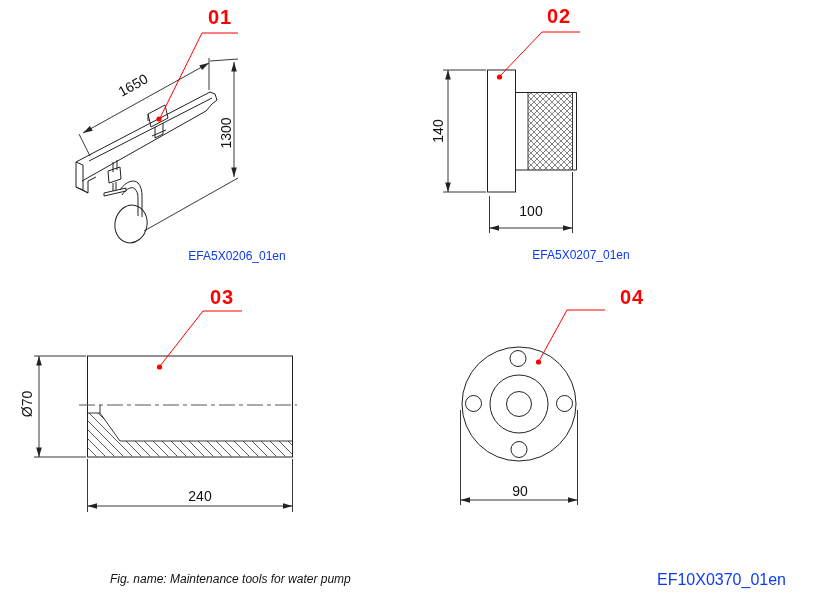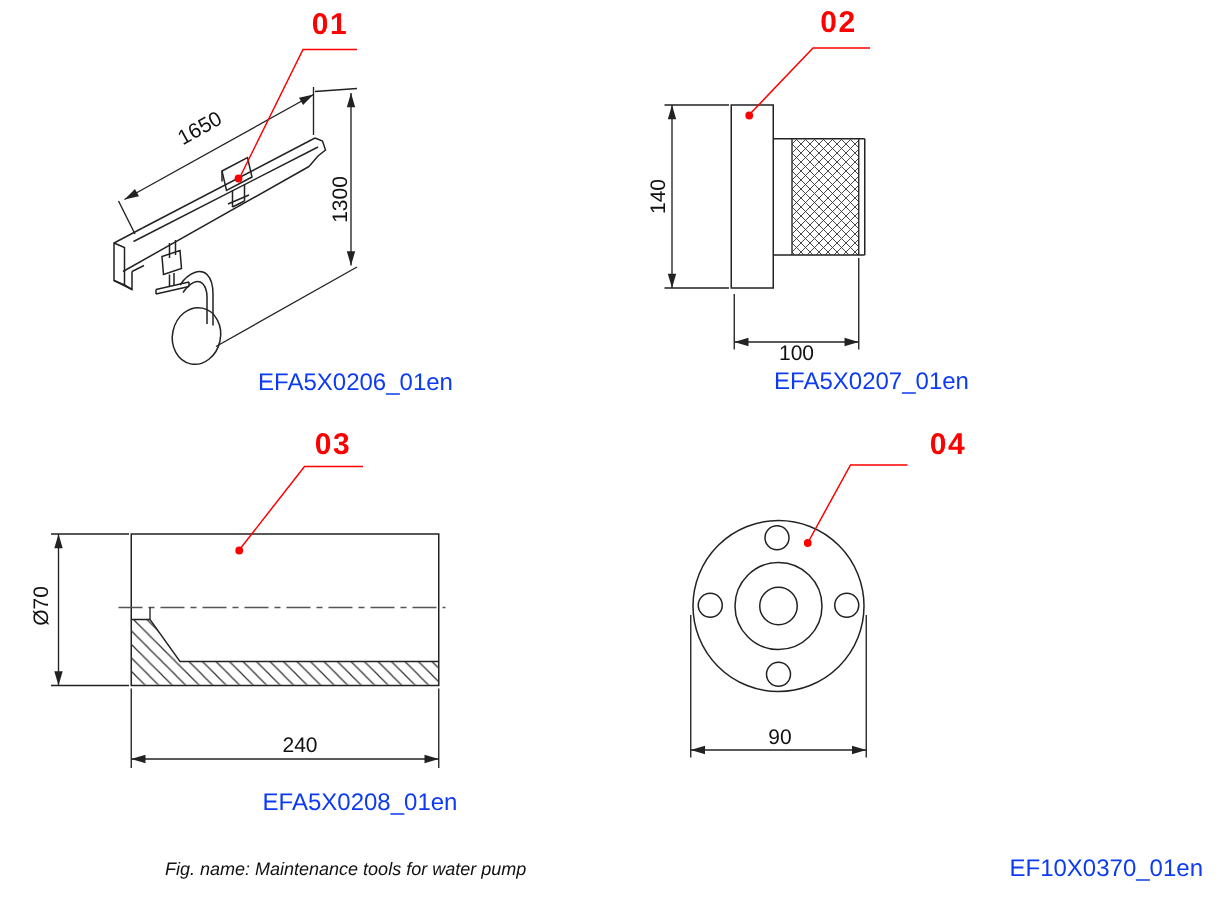--- a/index.html
+++ b/index.html
@@ -11,23 +11,23 @@
   .ln{stroke:var(--line,#222);fill:none;stroke-width:1;}
   .thin{stroke-width:0.9;}
   .centerln{stroke:#555;fill:none;stroke-width:1;stroke-dasharray:16 4 4 4;}
   .red-ln{stroke:var(--red,#f00);fill:none;stroke-width:1;}
   .red-dot{fill:var(--red,#f00);stroke:none;}
   .txt{position:absolute;transform:translate(-50%,-50%);white-space:nowrap;color:#111;}
   .callout{font-size:20px;font-weight:bold;color:var(--red,#f00);letter-spacing:1px;}
   .dim{font-size:14px;color:#111;}
   .dim.rot90{transform:translate(-50%,-50%) rotate(-90deg);}
   .dim.rotdiag{transform:translate(-50%,-50%) rotate(-29deg);}
-  .figcode{font-size:16px;color:var(--blue,#0d3bf2);}
+  .figcode{font-size:12px;color:var(--blue,#0d3bf2);}
   .caption{position:absolute;font-size:12px;font-style:italic;color:#111;white-space:nowrap;}
-  .doccode{position:absolute;font-size:16px;color:var(--blue,#0d3bf2);white-space:nowrap;margin-left:16px;}
+  .doccode{position:absolute;font-size:16px;color:var(--blue,#0d3bf2);white-space:nowrap;}
 </style>
 </head>
 <body>
 
 <div id="canvas">
 
   <svg id="drawing" width="815" height="600" viewBox="0 0 815 600">
     <defs>
       <marker id="arr" markerWidth="11" markerHeight="8" refX="10" refY="4" orient="auto-start-reverse" markerUnits="userSpaceOnUse">
         <path d="M0.5,1.2 L10,4 L0.5,6.8 Z" fill="#222"></path>
@@ -138,24 +138,23 @@
   </svg>
 
   <div class="txt callout" style="left:220px;top:17px;">01</div>
   <div class="txt callout" style="left:559px;top:16px;">02</div>
   <div class="txt callout" style="left:222px;top:297px;">03</div>
   <div class="txt callout" style="left:585px;top:297px;margin-left:47px;">04</div>
 
   <div class="txt dim rotdiag" style="left:133px;top:85px;">1650</div>
   <div class="txt dim rot90" style="left:226px;top:133px;">1300</div>
   <div class="txt dim rot90" style="left:438px;top:131px;">140</div>
-  <div class="txt dim" style="left:531px;top:235px;">100</div>
+  <div class="txt dim" style="left:531px;top:211px;">100</div>
   <div class="txt dim rot90" style="left:27px;top:404px;">Ø70</div>
   <div class="txt dim" style="left:200px;top:496px;">240</div>
   <div class="txt dim" style="left:520px;top:491px;">90</div>
 
   <div class="txt figcode" style="left:237px;top:256px;">EFA5X0206_01en</div>
   <div class="txt figcode" style="left:581px;top:255px;">EFA5X0207_01en</div>
-  <div class="txt figcode" style="left:240px;top:536px;">EFA5X0208_01en</div>
 
   <div class="caption" style="left:110px;top:572px;">Fig. name: Maintenance tools for water pump</div>
   <div class="doccode" style="left:657px;top:571px;">EF10X0370_01en</div>
 </div>
 
 </body></html>

